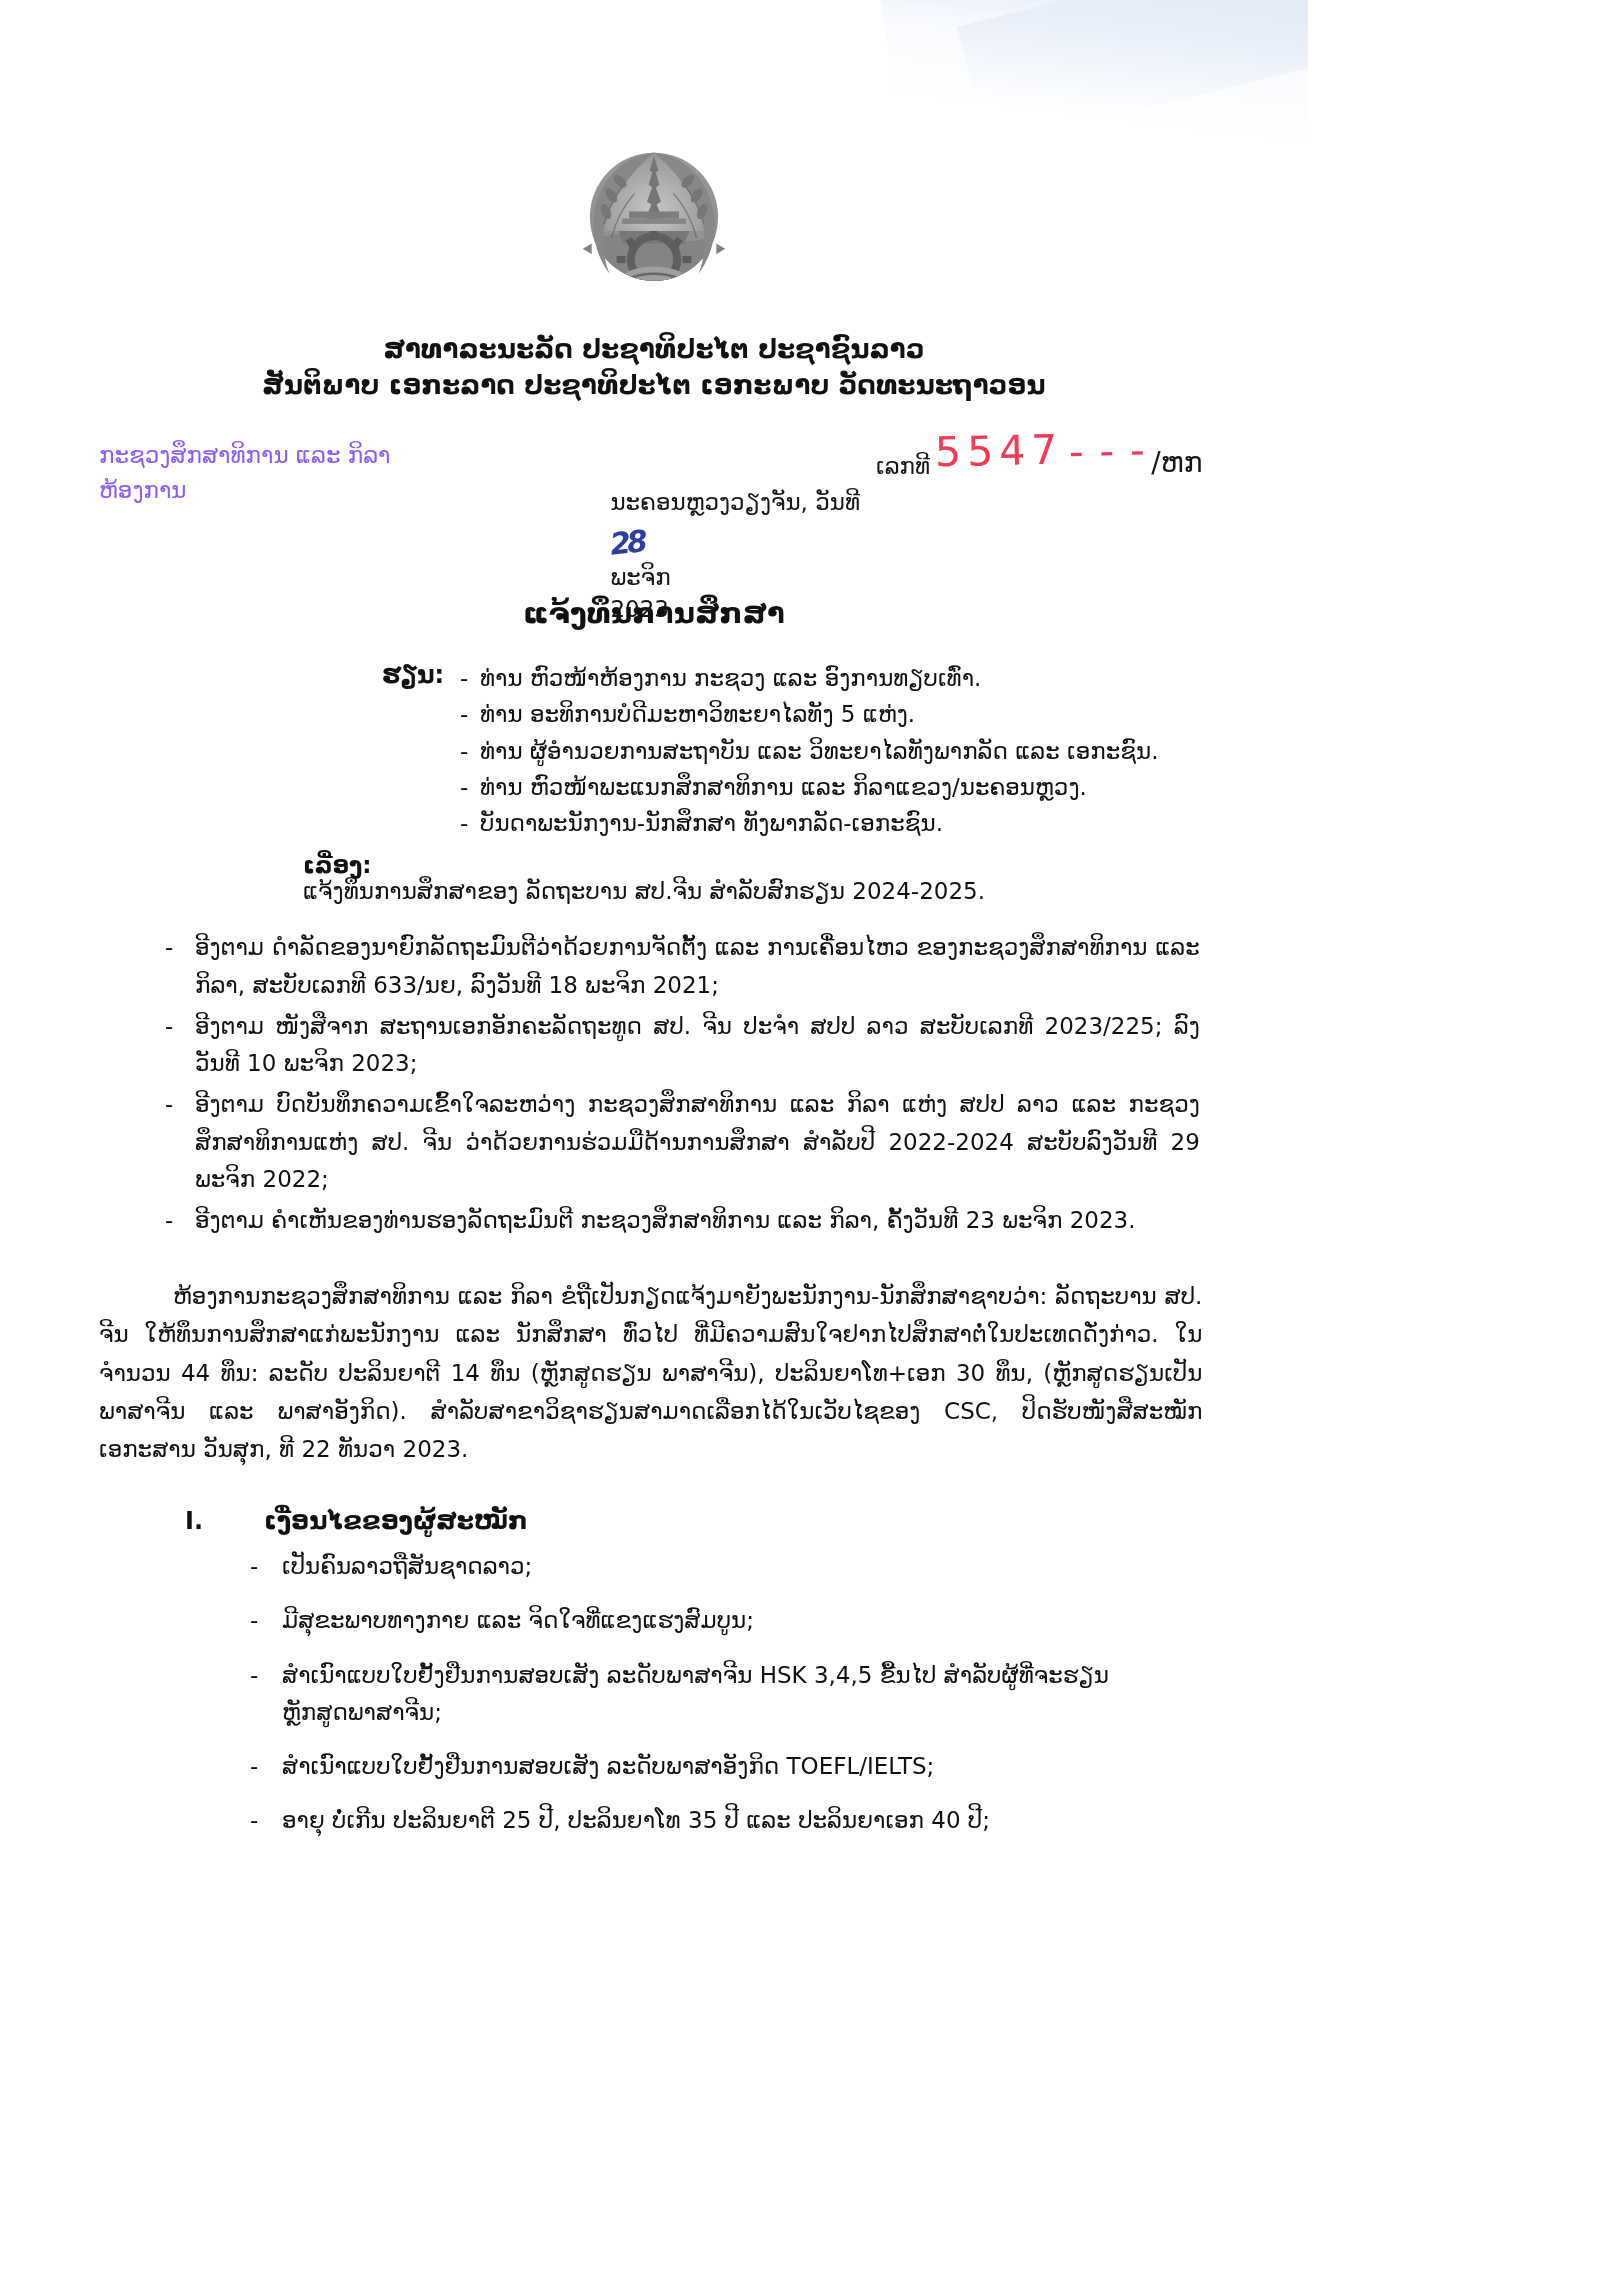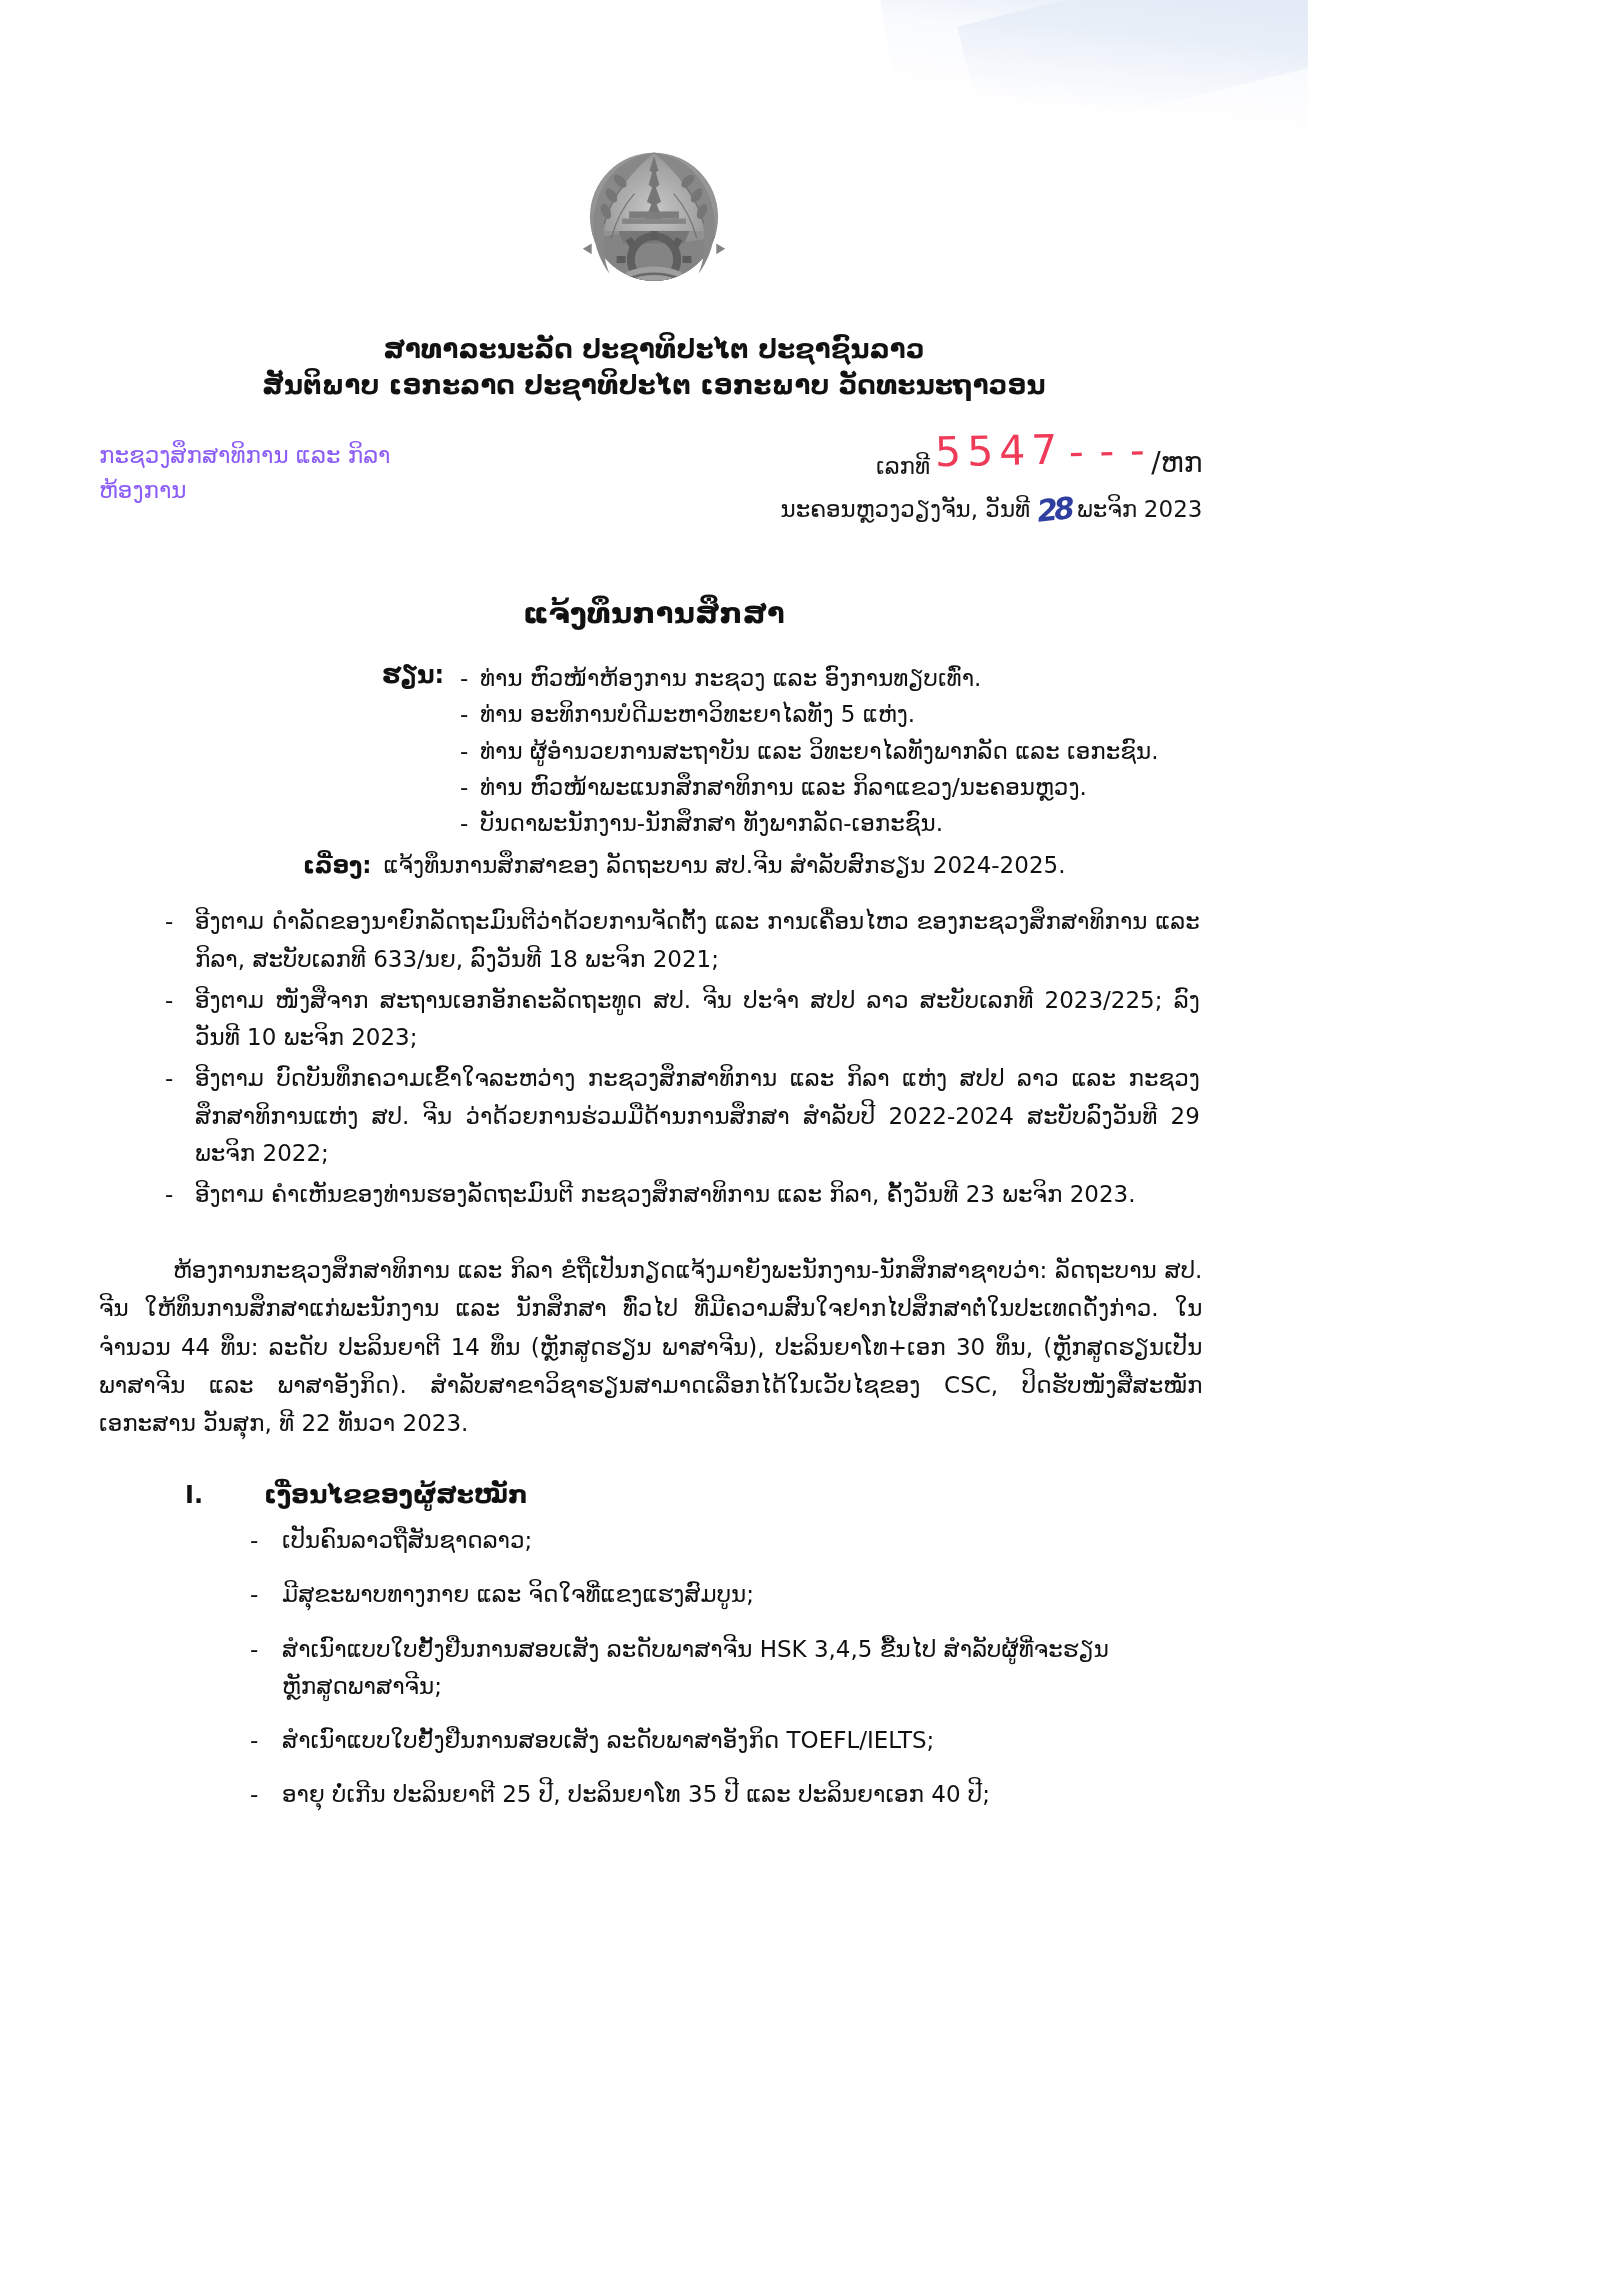--- a/index.html
+++ b/index.html
@@ -130,20 +130,21 @@
     font-size: 28px;
   }
   .date-line {
     margin-top: 10.5px;
     display: flex;
     justify-content: flex-end;
     align-items: baseline;
     gap: 6.6px;
     white-space: nowrap;
     font-size: 23px;
+    flex-direction: column;
   }
   .hand-day {
     color: #2f3fa0;
     font-size: 30px;
     font-style: italic;
     font-weight: bold;
     transform: rotate(-6deg);
     display: inline-block;
     letter-spacing: -4px;
     position: relative;
@@ -186,20 +187,21 @@
     width: 20px;
   }
 
   
   .subject {
     margin-top: 10.5px;
     display: flex;
     align-items: baseline;
     padding-left: 204px;
     font-size: 23px;
+    flex-direction: column;
   }
   .subject-label {
     font-weight: bold;
     flex: 0 0 auto;
     margin-right: 12px;
   }
 
   
   .ref-list {
     margin-top: 25px;

